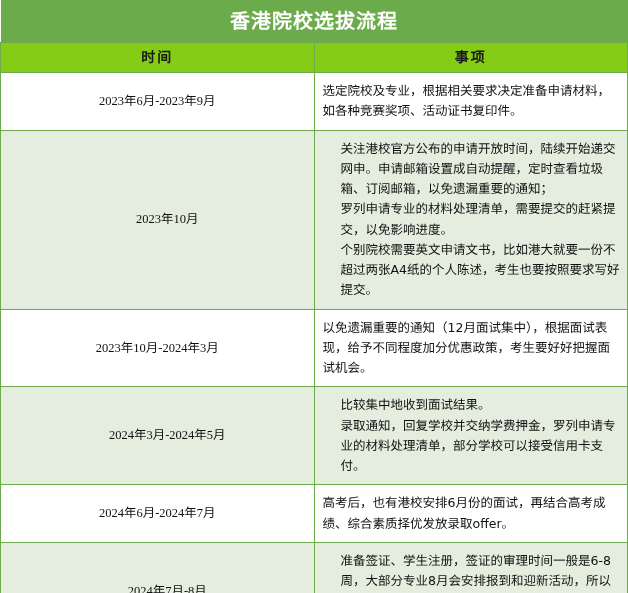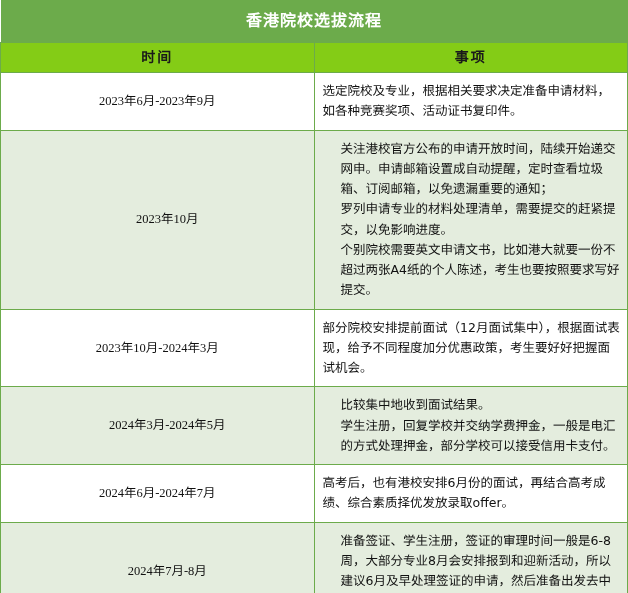--- a/index.html
+++ b/index.html
@@ -18,21 +18,21 @@
   .schedule-table {
     width: 628px;
     border-collapse: collapse;
     table-layout: fixed;
   }
 
   
   .title-banner {
     background: #6CAB4B;
     color: #ffffff;
-    font-size: 16px;
+    font-size: 20px;
     font-weight: bold;
     letter-spacing: 1px;
     height: 42px;
     line-height: 42px;
     padding: 0;
     border: none;
   }
 
   
   .col-head {
@@ -93,26 +93,26 @@
       <td class="cell-detail">选定院校及专业，根据相关要求决定准备申请材料，如各种竞赛奖项、活动证书复印件。</td>
     </tr>
     <tr class="row-tint">
       <td class="cell-time">2023年10月</td>
       <td class="cell-detail">关注港校官方公布的申请开放时间，陆续开始递交网申。申请邮箱设置成自动提醒，定时查看垃圾箱、订阅邮箱，以免遗漏重要的通知；
 罗列申请专业的材料处理清单，需要提交的赶紧提交，以免影响进度。
 个别院校需要英文申请文书，比如港大就要一份不超过两张A4纸的个人陈述，考生也要按照要求写好提交。</td>
     </tr>
     <tr class="row-white">
       <td class="cell-time">2023年10月-2024年3月</td>
-      <td class="cell-detail">部分院校安排提前面试（12月面试集中），根据面试表现，给予不同程度加分优惠政策，考生要好好把握面试机会。</td>
+      <td class="cell-detail">以免遗漏重要的通知（12月面试集中），根据面试表现，给予不同程度加分优惠政策，考生要好好把握面试机会。</td>
     </tr>
     <tr class="row-tint">
       <td class="cell-time">2024年3月-2024年5月</td>
       <td class="cell-detail">比较集中地收到面试结果。
-学生注册，回复学校并交纳学费押金，一般是电汇的方式处理押金，部分学校可以接受信用卡支付。</td>
+录取通知，回复学校并交纳学费押金，罗列申请专业的材料处理清单，部分学校可以接受信用卡支付。</td>
     </tr>
     <tr class="row-white">
       <td class="cell-time">2024年6月-2024年7月</td>
       <td class="cell-detail">高考后，也有港校安排6月份的面试，再结合高考成绩、综合素质择优发放录取offer。</td>
     </tr>
     <tr class="row-tint">
       <td class="cell-time">2024年7月-8月</td>
       <td class="cell-detail">准备签证、学生注册，签证的审理时间一般是6-8周，大部分专业8月会安排报到和迎新活动，所以建议6月及早处理签证的申请，然后准备出发去中国香港，开始留学之旅。</td>
     </tr>
   </tbody>

